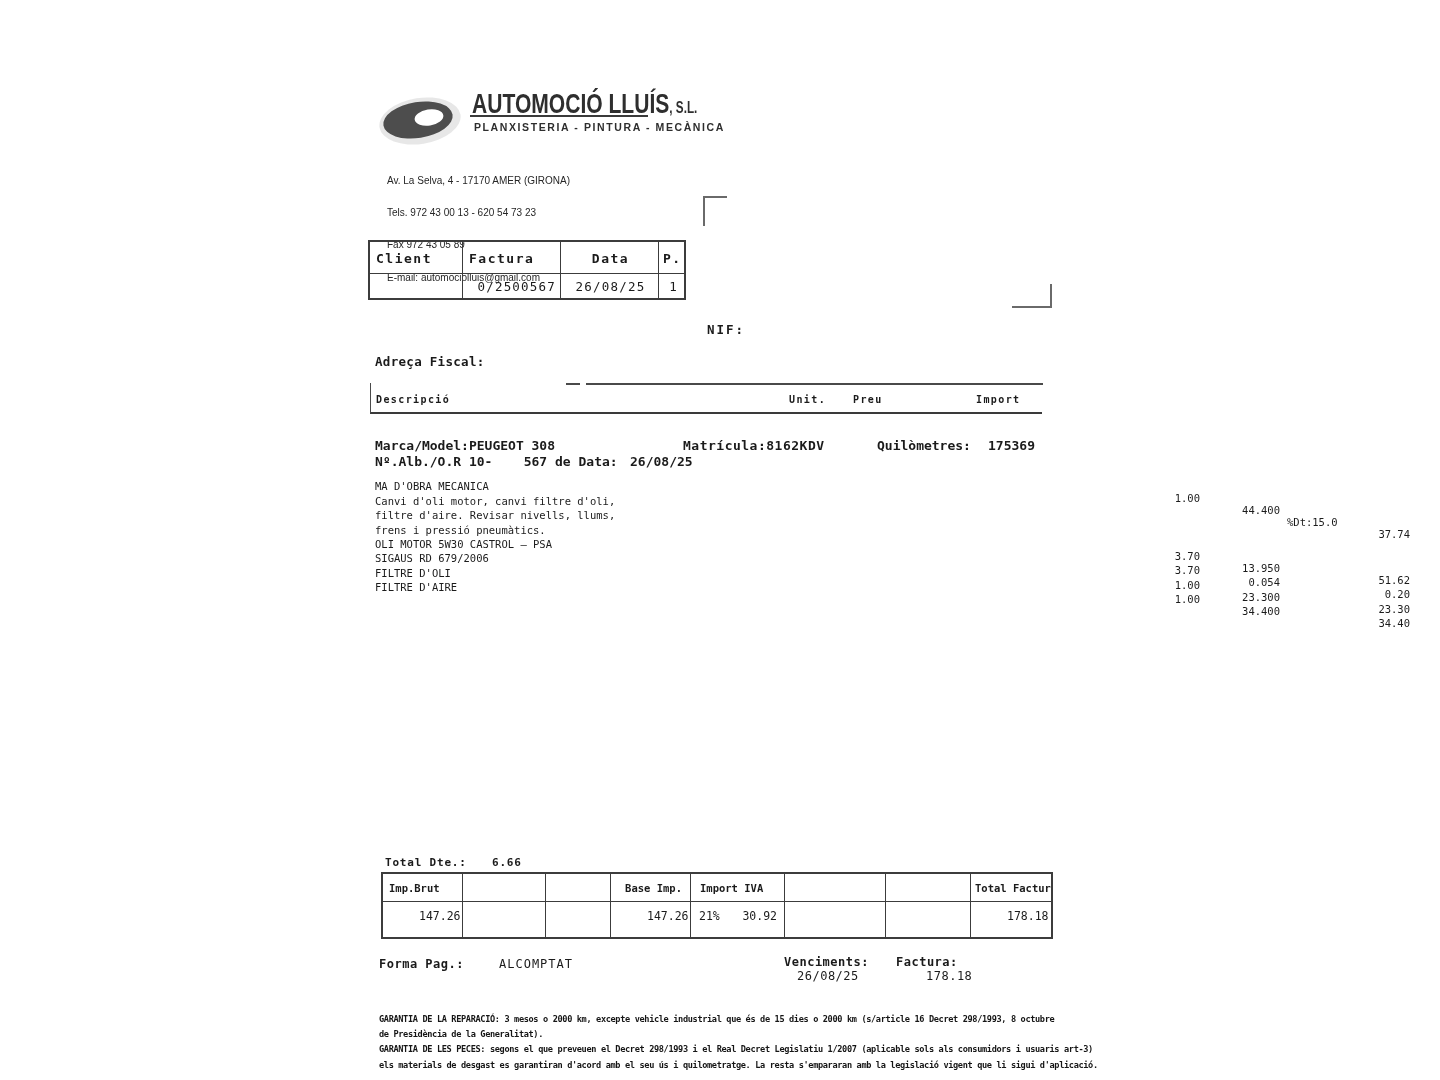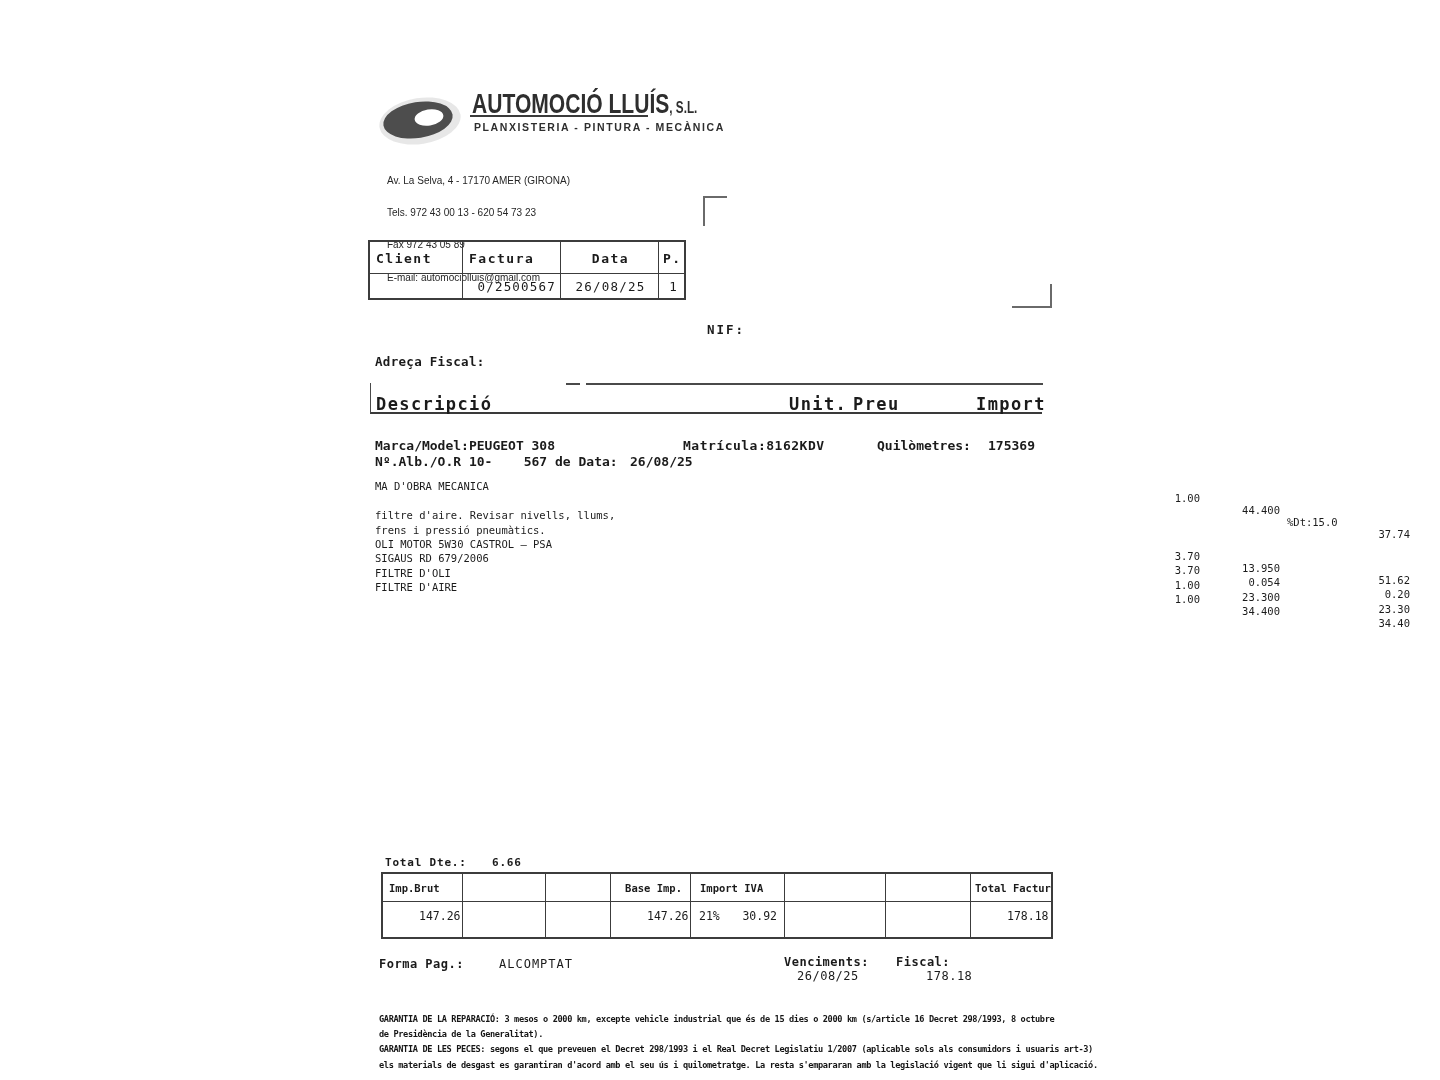--- a/index.html
+++ b/index.html
@@ -85,21 +85,21 @@
   }
 
   
   .desc-box {
     border-left: 1.5px solid #4a4a4a;
     border-bottom: 2.5px solid #3a3a3a;
   }
   .desc-box .topline { position: absolute; top: 0; height: 2px; background: #4a4a4a; }
   .col-head {
     position: absolute;
-    font-size: 17px;
+    font-size: 10px;
     font-weight: bold;
     letter-spacing: 1.4px;
     white-space: nowrap;
   }
 
   
   .veh-line { font-size: 13px; font-weight: bold; white-space: pre; }
   .item-row { position: absolute; left: 375px; width: 665px; height: 14px; font-size: 10.5px; white-space: pre; }
   .item-row .desc   { position: absolute; left: 0; width: 390px; overflow: hidden; }
   .item-row .unit   { position: absolute; left: 755px; width: 70px; text-align: right; }
@@ -203,20 +203,23 @@
   <div class="abs veh-line" style="left:375px; top:454px;">Nº.Alb./O.R 10-    567 de Data:</div>
   <div class="abs veh-line" style="left:630px; top:454px;">26/08/25</div>
 
   <div class="item-row" style="top:468px;">
     <span class="desc">MA D'OBRA MECANICA</span>
     <span class="unit">1.00</span>
     <span class="price">44.400</span>
     <span class="extra">%Dt:15.0</span>
     <span class="amount">37.74</span>
   </div>
+  <div class="item-row" style="top:483px;">
+    <span class="desc">Canvi d'oli motor, canvi filtre d'oli,</span>
+  </div>
   <div class="item-row" style="top:497px;">
     <span class="desc">filtre d'aire. Revisar nivells, llums,</span>
   </div>
   <div class="item-row" style="top:512px;">
     <span class="desc">frens i pressió pneumàtics.</span>
   </div>
   <div class="item-row" style="top:526px;">
     <span class="desc">OLI MOTOR 5W30 CASTROL – PSA</span>
     <span class="unit">3.70</span>
     <span class="price">13.950</span>
@@ -263,21 +266,21 @@
       <span>30.92</span>
     </div>
     <div class="cell val"></div>
     <div class="cell val"></div>
     <div class="cell val t-right" style="padding-right:14px;">178.18</div>
   </div>
 
   <div class="abs pay-line pay-bold" style="left:379px; top:957px;">Forma Pag.:</div>
   <div class="abs pay-line" style="left:499px; top:957px; letter-spacing:1px;">ALCOMPTAT</div>
   <div class="abs pay-line pay-bold" style="left:784px; top:955px;">Venciments:</div>
-  <div class="abs pay-line pay-bold" style="left:896px; top:955px;">Fiscal:</div>
+  <div class="abs pay-line pay-bold" style="left:896px; top:955px;">Factura:</div>
   <div class="abs pay-line" style="left:797px; top:969px;">26/08/25</div>
   <div class="abs pay-line" style="left:926px; top:969px;">178.18</div>
 
   <div class="abs footer-text" style="left:379px; top:1012px;">
     <div>GARANTIA DE LA REPARACIÓ: 3 mesos o 2000 km, excepte vehicle industrial que és de 15 dies o 2000 km (s/article 16 Decret 298/1993, 8 octubre</div>
     <div>de Presidència de la Generalitat).</div>
     <div>GARANTIA DE LES PECES: segons el que preveuen el Decret 298/1993 i el Real Decret Legislatiu 1/2007 (aplicable sols als consumidors i usuaris art-3)</div>
     <div>els materials de desgast es garantiran d'acord amb el seu ús i quilometratge. La resta s'empararan amb la legislació vigent que li sigui d'aplicació.</div>
   </div>
 

